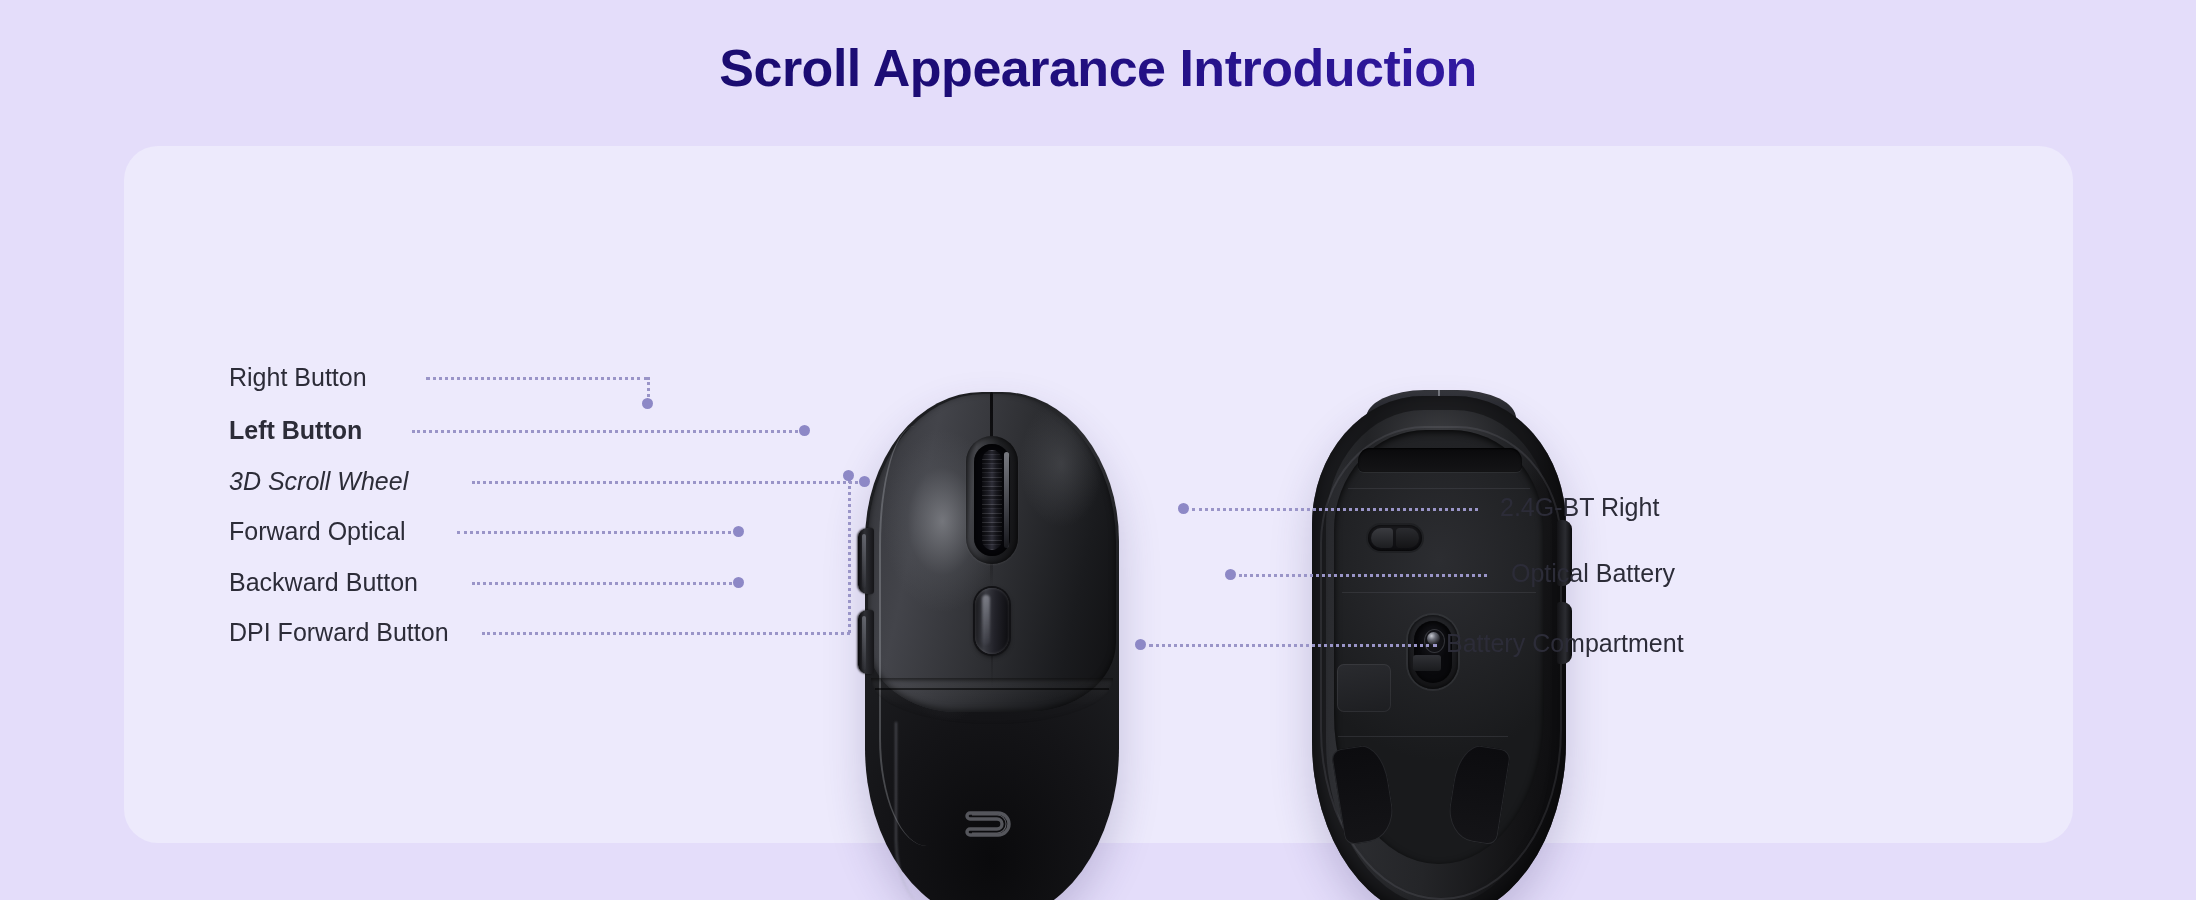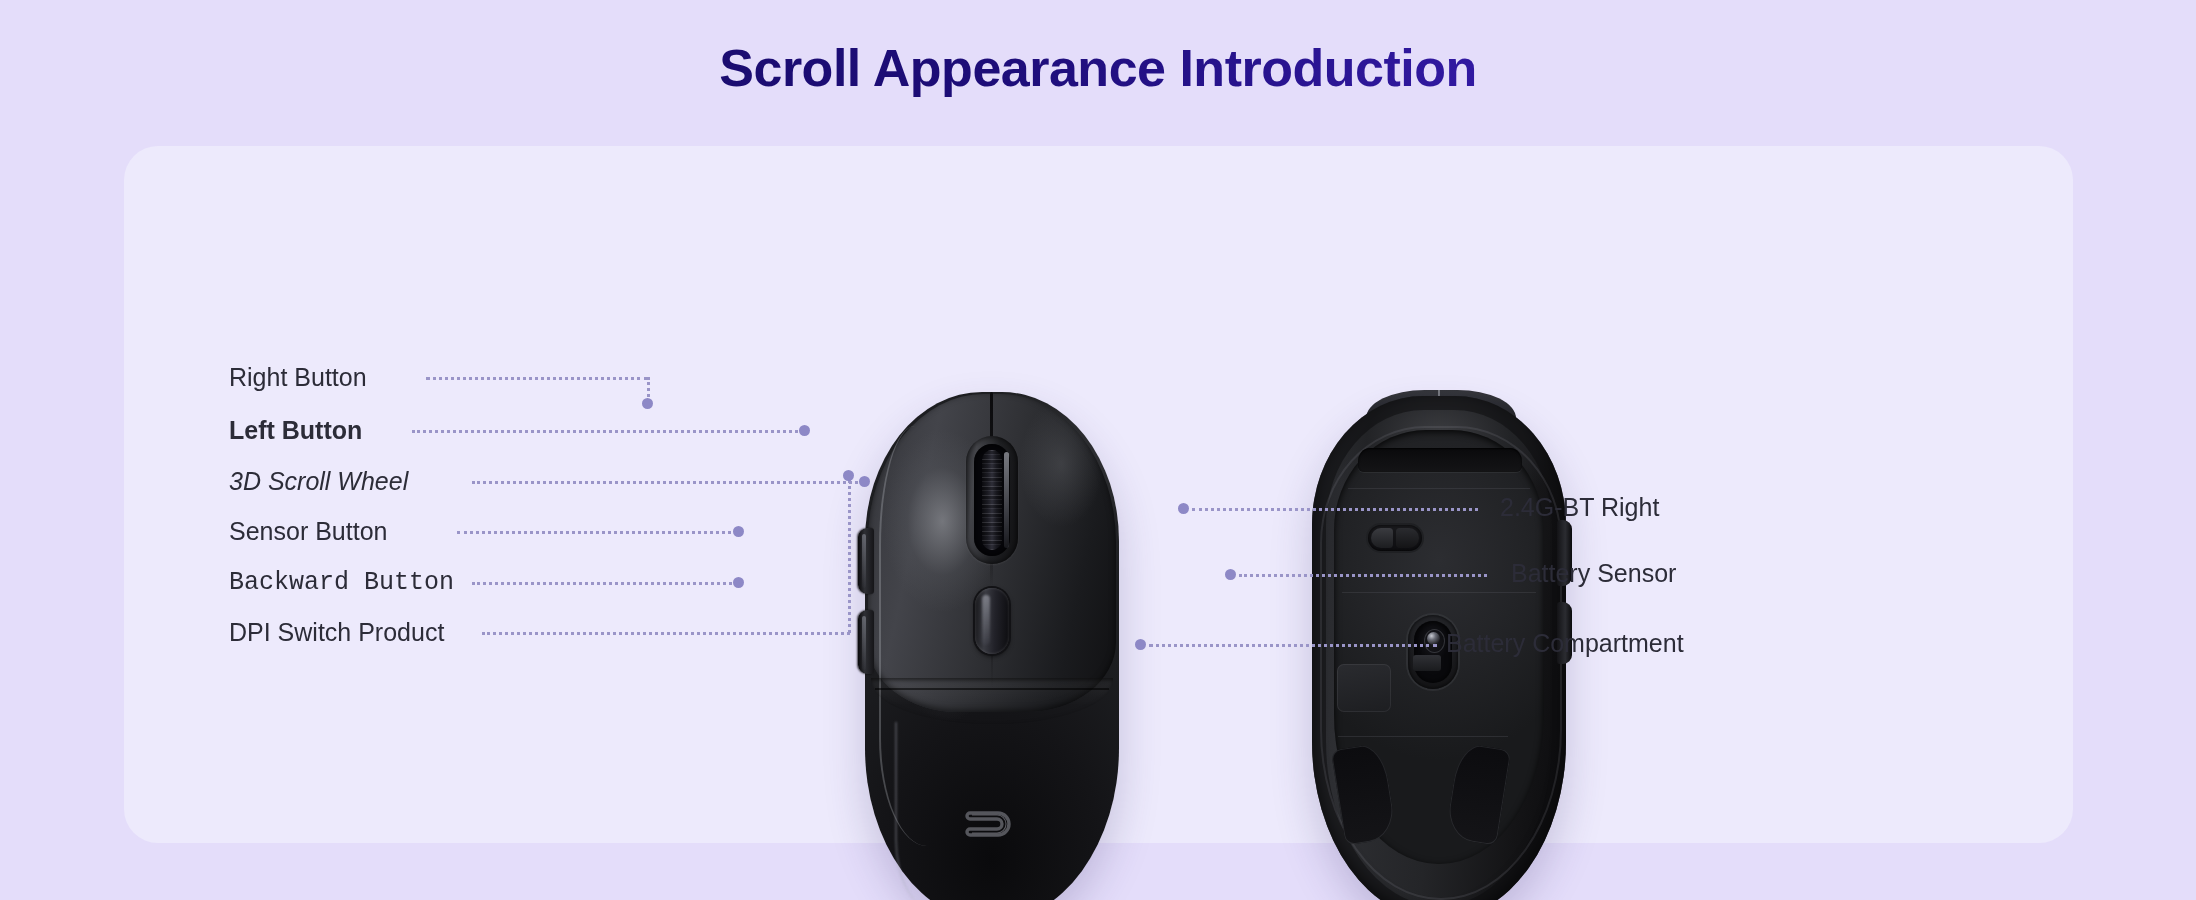--- a/index.html
+++ b/index.html
@@ -507,39 +507,39 @@
   <div class="dot" style="left:518px; top:252px;"></div>
 
   <div class="lbl left" style="left:105px; top:272px;font-weight:bold;">Left Button</div>
   <div class="lead-h" style="left:288px; top:284px; width:392px;"></div>
   <div class="dot" style="left:675px; top:279px;"></div>
 
   <div class="lbl left" style="left:105px; top:323px;font-style:italic;">3D Scroll Wheel</div>
   <div class="lead-h" style="left:348px; top:335px; width:392px;"></div>
   <div class="dot" style="left:735px; top:330px;"></div>
 
-  <div class="lbl left" style="left:105px; top:373px;">Sensor Button</div>
+  <div class="lbl left" style="left:105px; top:373px;">Forward Optical</div>
   <div class="lead-h" style="left:333px; top:385px; width:281px;"></div>
   <div class="dot" style="left:609px; top:380px;"></div>
 
-  <div class="lbl left" style="left:105px; top:424px;font-family:Liberation Mono, monospace;">Backward Button</div>
+  <div class="lbl left" style="left:105px; top:424px;">Backward Button</div>
   <div class="lead-h" style="left:348px; top:436px; width:266px;"></div>
   <div class="dot" style="left:609px; top:431px;"></div>
 
-  <div class="lbl left" style="left:105px; top:474px;">DPI Switch Product</div>
+  <div class="lbl left" style="left:105px; top:474px;">DPI Forward Button</div>
   <div class="lead-h" style="left:358px; top:486px; width:368px;"></div>
   <div class="lead-v" style="left:724px; top:329px; height:158px;"></div>
   <div class="dot" style="left:719px; top:324px;"></div>
 
   <div class="dot" style="left:1054px; top:357px;"></div>
   <div class="lead-h" style="left:1068px; top:362px; width:286px;"></div>
 
   <div class="lbl left" style="left:1376px; top:349px;">2.4G-BT Right</div>
 
   <div class="dot" style="left:1101px; top:423px;"></div>
   <div class="lead-h" style="left:1115px; top:428px; width:248px;"></div>
-  <div class="lbl left" style="left:1387px; top:415px;">Battery Sensor</div>
+  <div class="lbl left" style="left:1387px; top:415px;">Optical Battery</div>
 
   <div class="dot" style="left:1011px; top:493px;"></div>
   <div class="lead-h" style="left:1025px; top:498px; width:288px;"></div>
   <div class="lbl left" style="left:1322px; top:485px;">Battery Compartment</div>
 
 </div>
 
 </body></html>

